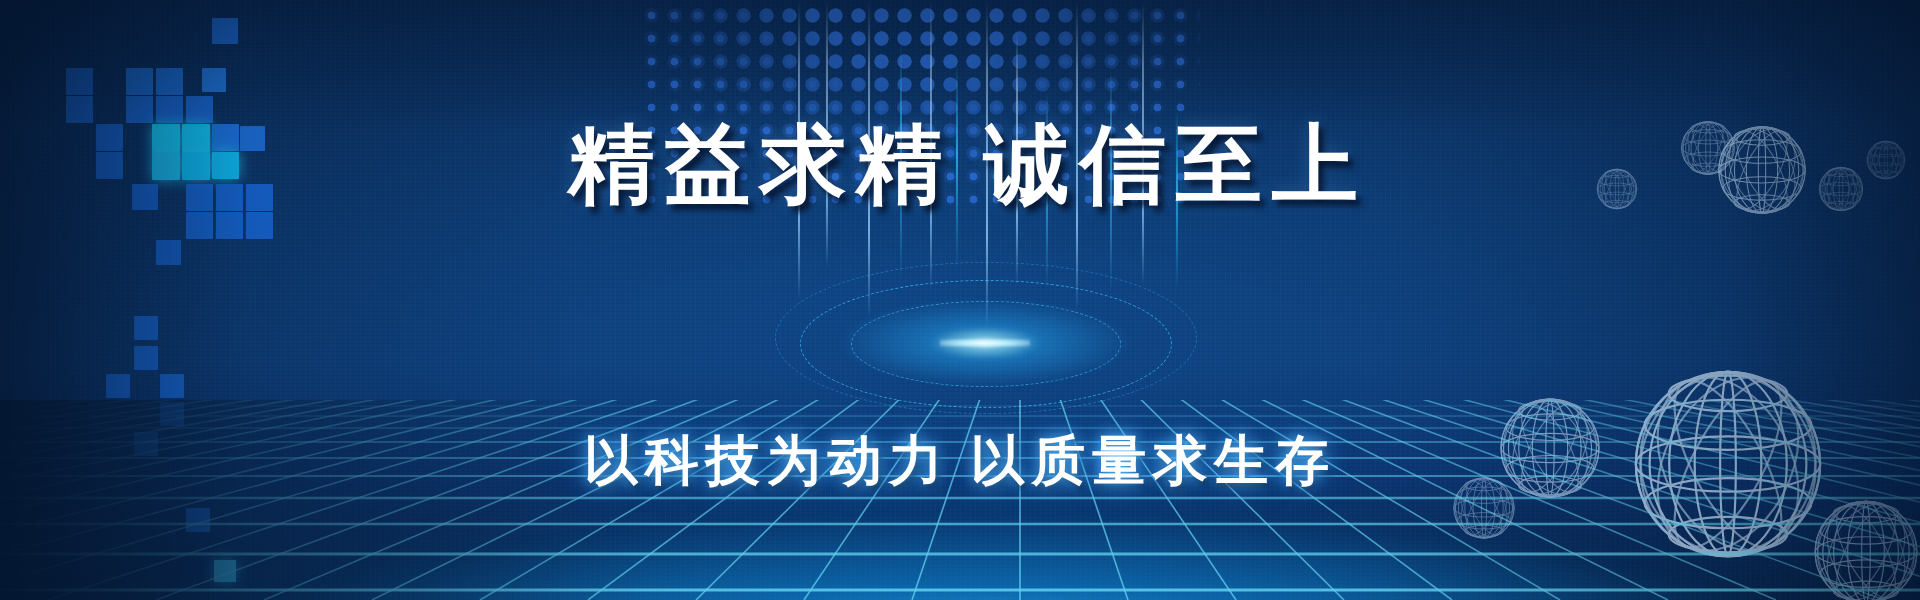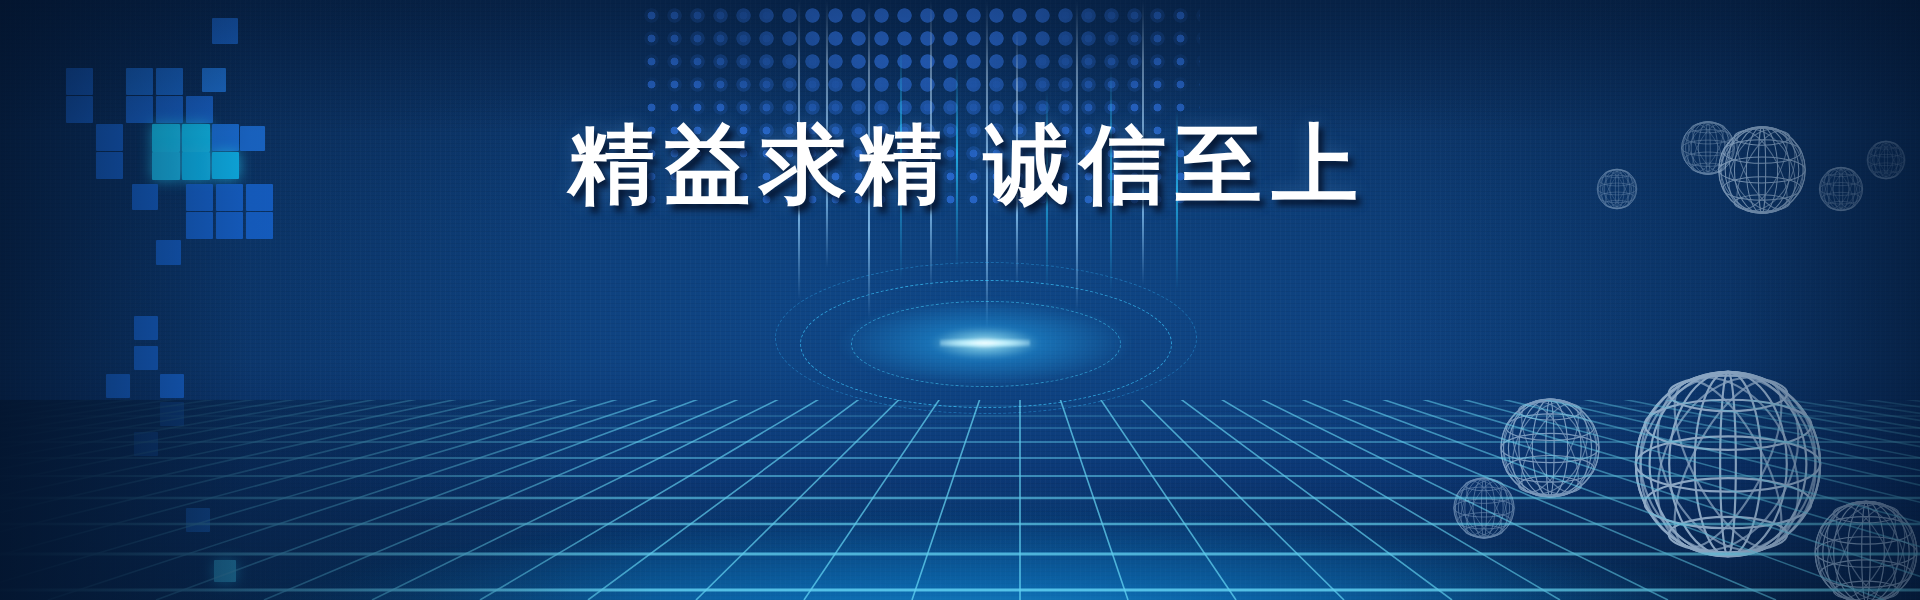--- a/index.html
+++ b/index.html
@@ -527,14 +527,15 @@
           <line x1="0" y1="154" x2="1920" y2="154" opacity="0.780" stroke-width="2.86"></line>
           <line x1="0" y1="190" x2="1920" y2="190" opacity="0.850" stroke-width="3.08"></line>
         </g>
       </svg>
     <div class="floormask"></div>
   </div>
 
   <div class="vignette"></div>
 
   <div class="headline">精益求精  诚信至上</div>
+  <div class="subline">以科技为动力  以质量求生存</div>
 
 </div>
 
 </body></html>

